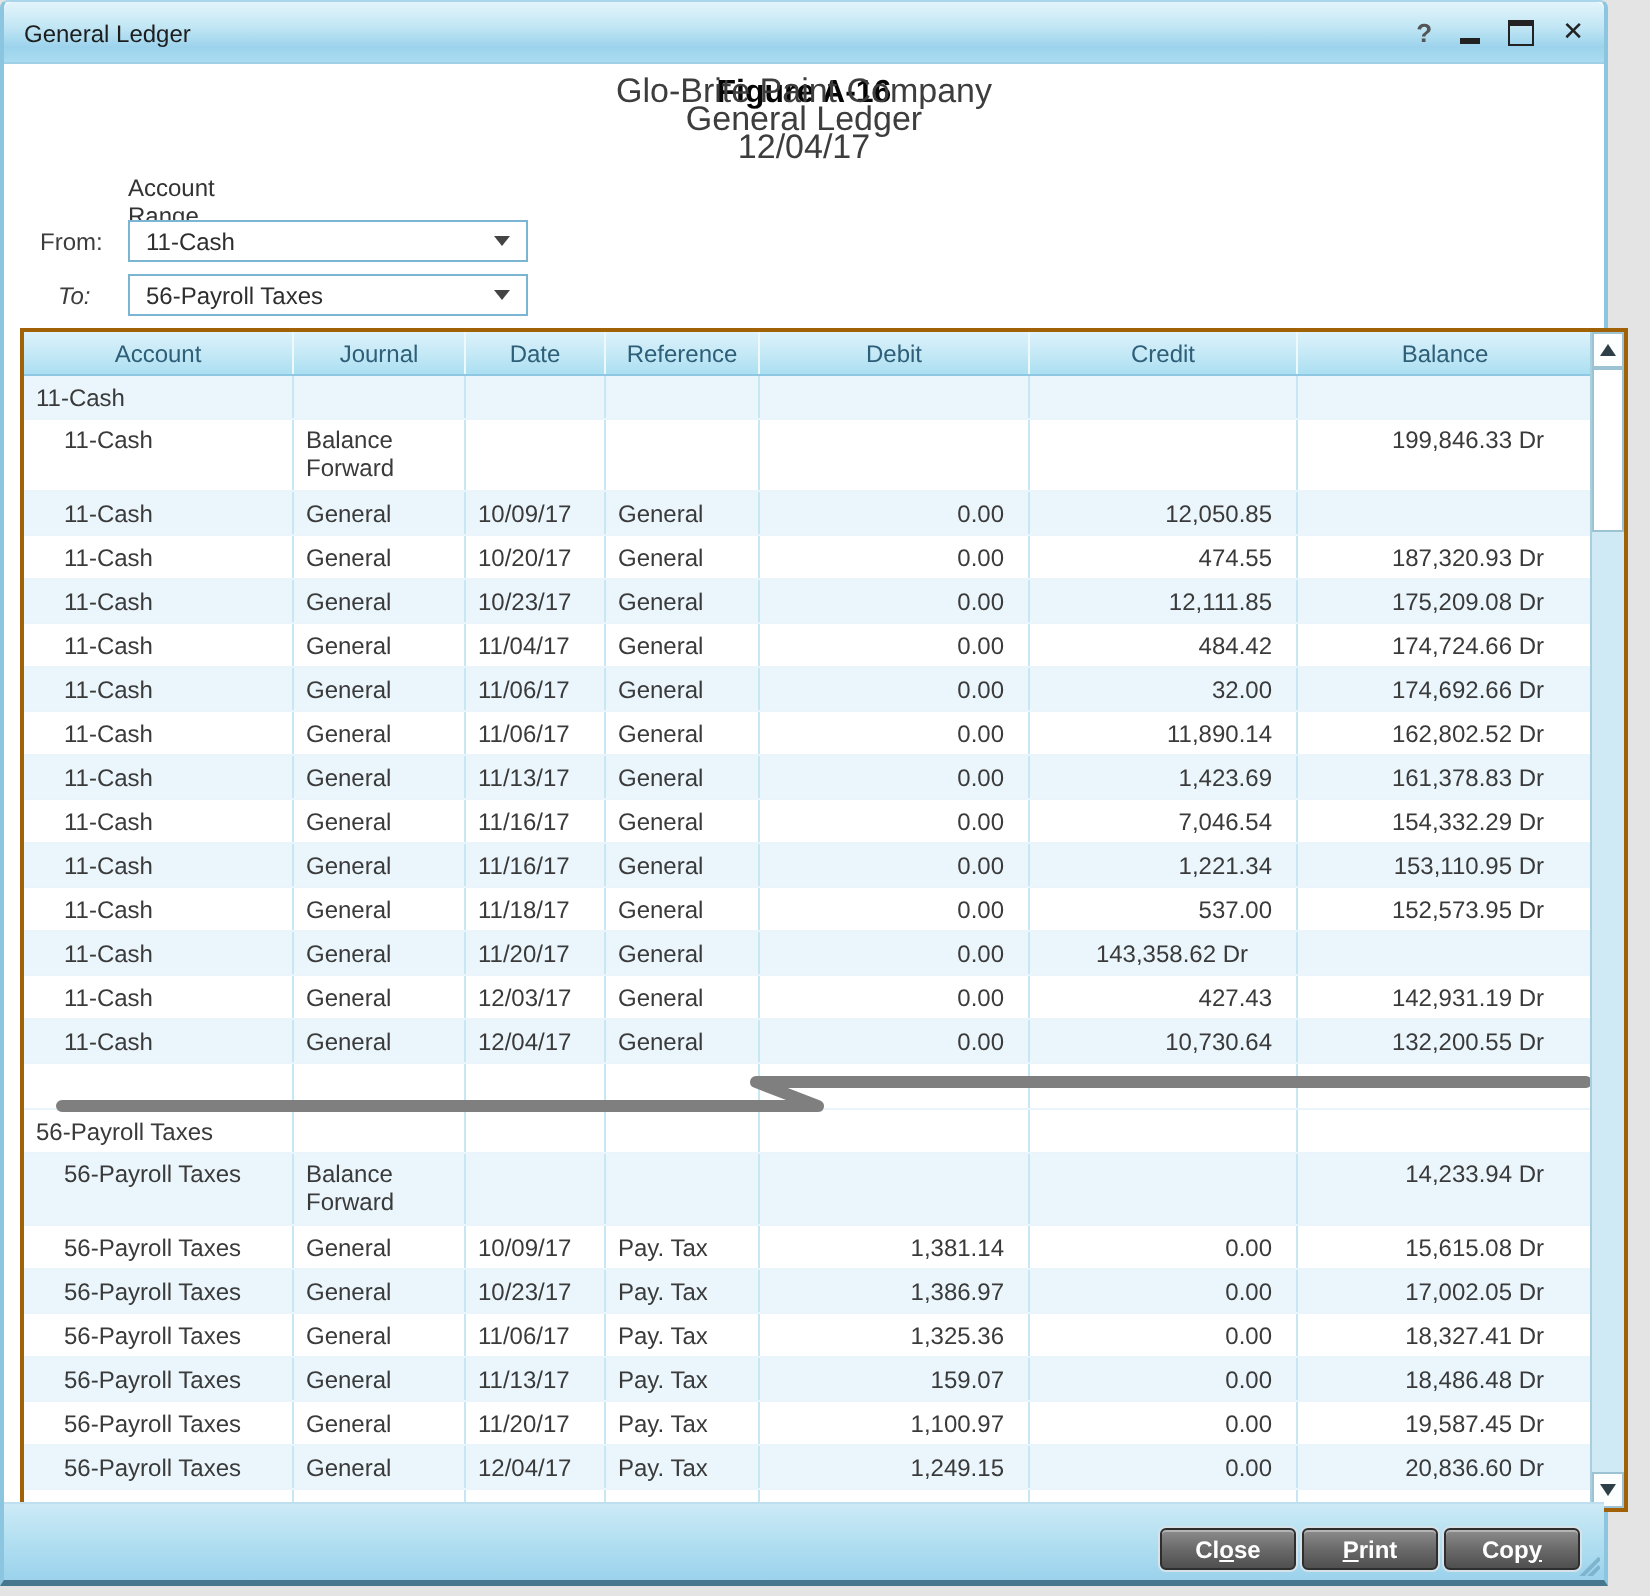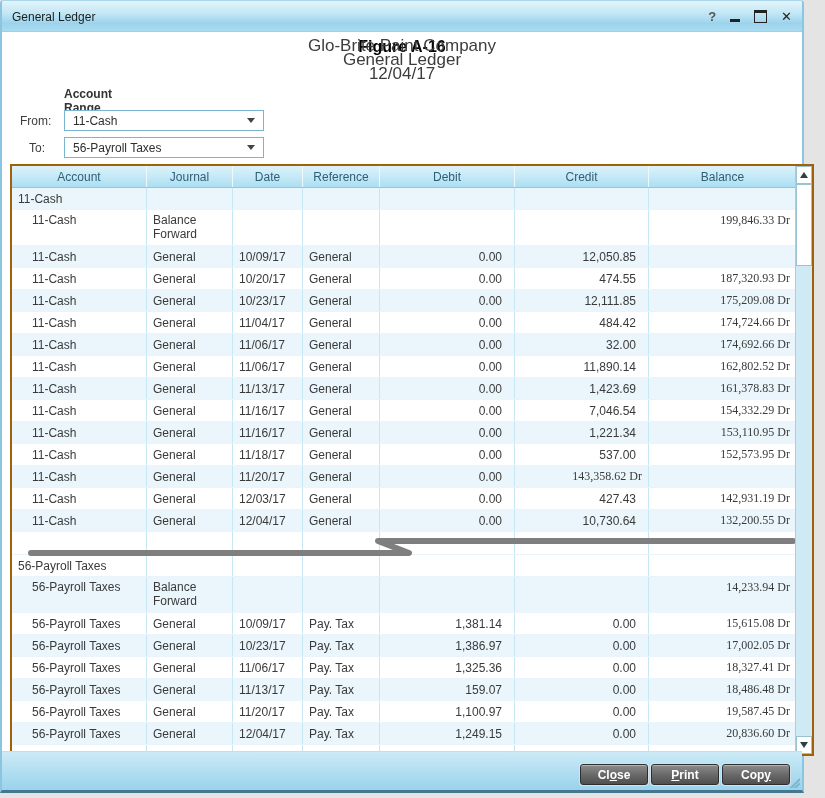--- a/index.html
+++ b/index.html
@@ -32,24 +32,24 @@
   .ctrl{cursor:default;display:flex;align-items:center;justify-content:center;height:16px;}
   .help-glyph{font-size:13px;color:#555;font-weight:bold;}
   .min-glyph{width:10px;height:3px;background:#222;margin-top:8px;}
   .max-glyph{width:11px;height:9px;border:1px solid #222;border-top:3px solid #222;background:transparent;}
   .close-glyph{font-size:13px;font-weight:bold;color:#222;}
   
   .report-header{position:absolute;left:0;right:0;top:38px;text-align:center;
     font-size:17px;color:#3d3d3d;line-height:14px;}
   
   .filters{position:absolute;left:0;top:86px;}
-  .group-label{position:absolute;left:62px;top:0;font-size:12px;font-weight:bold;color:#333;}
+  .group-label{position:absolute;left:62px;top:0;font-size:12px;font-weight:normal;color:#333;}
   .filter-row-label{position:absolute;font-size:12px;color:#3d3d3d;}
   .from-label{left:18px;top:27px;}
-  .to-label{left:27px;top:54px;}
+  .to-label{left:27px;top:54px;font-style:italic;}
   .dropdown{
     position:absolute;left:62px;width:200px;height:21px;box-sizing:border-box;
     background:#fff;border:1px solid #7ab5d2;
     display:flex;align-items:center;font-size:12px;color:#2e2e2e;
   }
   .dd-from{top:23px;}
   .dd-to{top:50px;}
   .dd-text{padding-left:8px;flex:1;}
   .dd-arrow{width:0;height:0;border-left:4px solid transparent;border-right:4px solid transparent;
     border-top:5px solid #444;margin-right:8px;}
@@ -66,21 +66,21 @@
   }
   .hcell{display:flex;align-items:center;justify-content:center;
     font-size:12px;color:#2e5f78;border-right:1px solid #eef9fd;box-sizing:border-box;}
   .body-rows{position:absolute;left:0;top:22px;bottom:0;width:785px;overflow:hidden;}
   .grid-row{width:785px;box-sizing:border-box;}
   .cell{border-right:1px solid #c8e7f4;box-sizing:border-box;font-size:12px;color:#3a3a3a;
     display:flex;align-items:center;overflow:hidden;}
   .cell.left{padding-left:6px;}
   .cell.indent{padding-left:20px;}
   .cell.num{justify-content:flex-end;padding-right:12px;}
-  .cell.bal{justify-content:flex-end;padding-right:6px;font-family:Liberation Serif, serif;}
+  .cell.bal{justify-content:flex-end;padding-right:24px;}
   .row-std{height:22px;}
   .row-sect{height:22px;}
   .row-tall{height:36px;}
   .row-tall .cell{align-items:flex-start;padding-top:3px;}
   .row-gap{height:23px;}
   .row-fill{height:40px;}
   .tint{background:#eaf6fc;}
   .grid-row{border-bottom:1px solid #eaf5fb;}
   
   .annotation-svg{position:absolute;left:0;top:0;width:804px;height:592px;pointer-events:none;}

